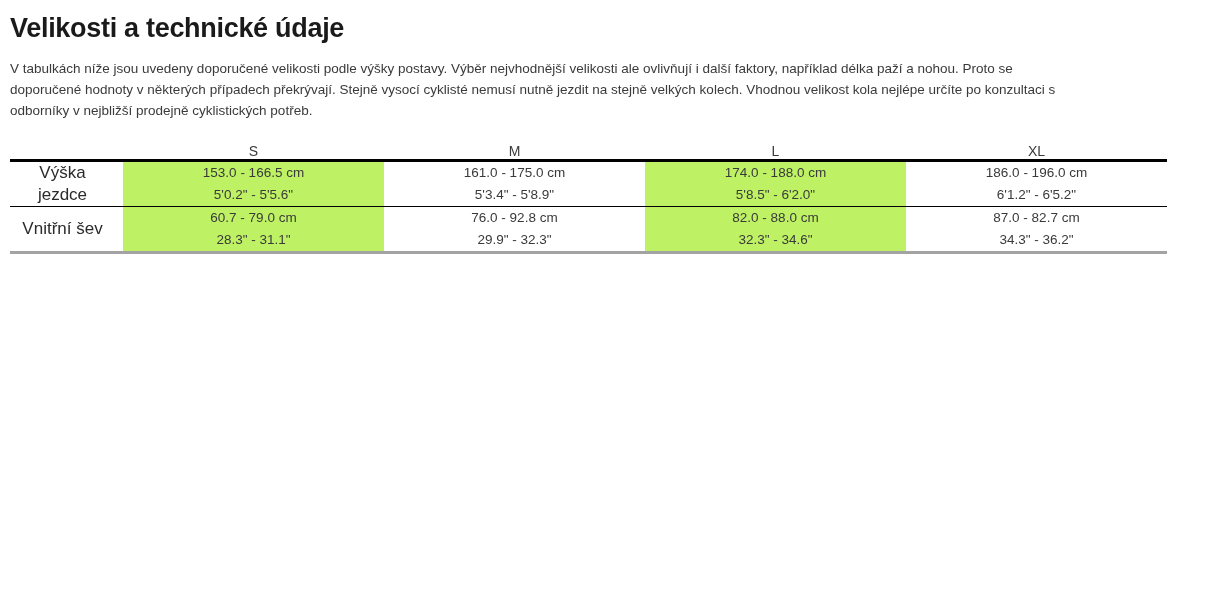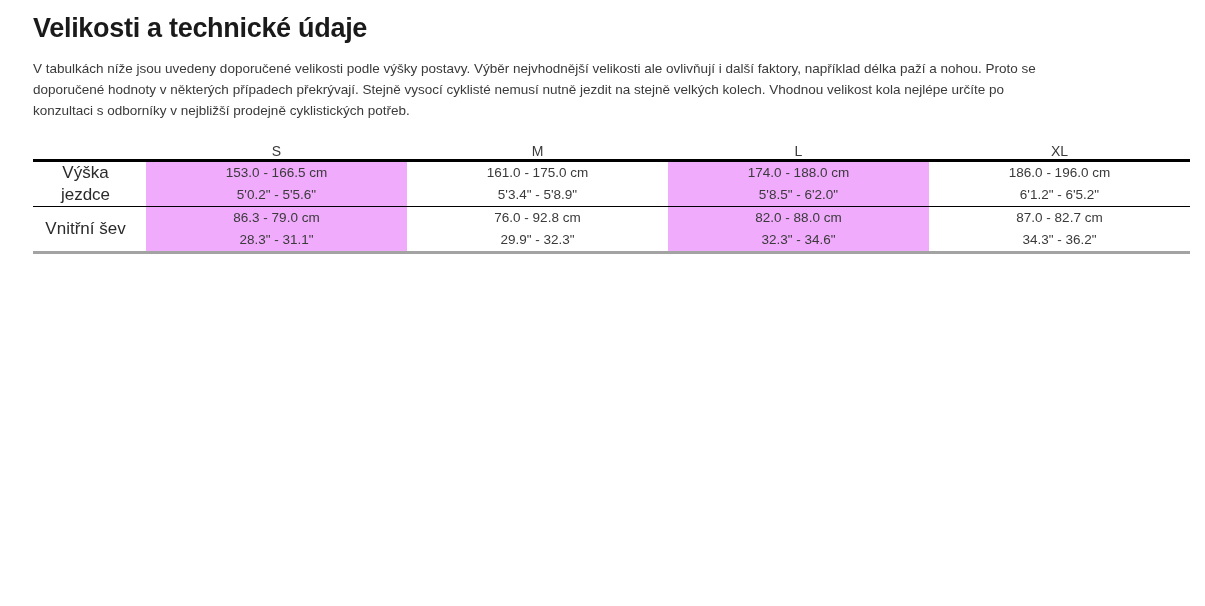--- a/index.html
+++ b/index.html
@@ -8,21 +8,21 @@
     background: #ffffff;
   }
   body {
     width: 1205px;
     height: 606px;
     font-family: "Liberation Sans", sans-serif;
     color: #2b2b2b;
     overflow: hidden;
   }
   .page {
-    padding: 0 33px;
+    padding: 0 10px;
     box-sizing: border-box;
     width: 1076px;
   }
   .page-title {
     font-size: 27px;
     font-weight: bold;
     color: #1a1a1a;
     letter-spacing: -0.3px;
     margin: 12px 0 14px 0;
     line-height: 1.2;
@@ -75,21 +75,21 @@
     line-height: 22px;
     padding: 12px 4px;
   }
   tbody td.row-label {
     text-align: center;
     color: #2b2b2b;
     font-size: 17px;
     padding-right: 8px;
   }
   td.shaded {
-    background: #f0abfc;
+    background: #bef264;
   }
   .cell-line { display: block; }
   .spacer { height: 260px; }
 </style>
 </head>
 <body>
 
 <div class="page">
 
   <h1 class="page-title">Velikosti a technické údaje</h1>
@@ -134,21 +134,21 @@
         <td>
           <span class="cell-line">186.0 - 196.0 cm</span>
           <span class="cell-line">6'1.2" - 6'5.2"</span>
         </td>
       </tr>
       <tr>
         <td class="row-label">
           <span class="cell-line">Vnitřní šev</span>
         </td>
         <td class="shaded">
-          <span class="cell-line">86.3 - 79.0 cm</span>
+          <span class="cell-line">60.7 - 79.0 cm</span>
           <span class="cell-line">28.3" - 31.1"</span>
         </td>
         <td>
           <span class="cell-line">76.0 - 92.8 cm</span>
           <span class="cell-line">29.9" - 32.3"</span>
         </td>
         <td class="shaded">
           <span class="cell-line">82.0 - 88.0 cm</span>
           <span class="cell-line">32.3" - 34.6"</span>
         </td>

